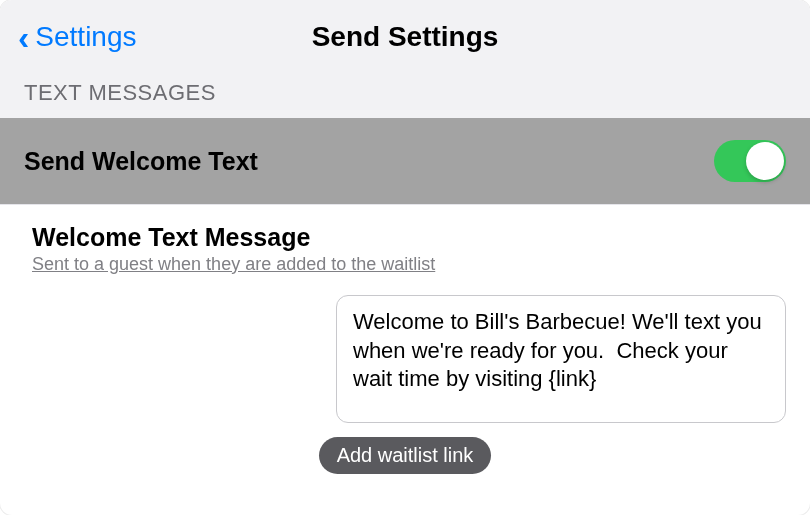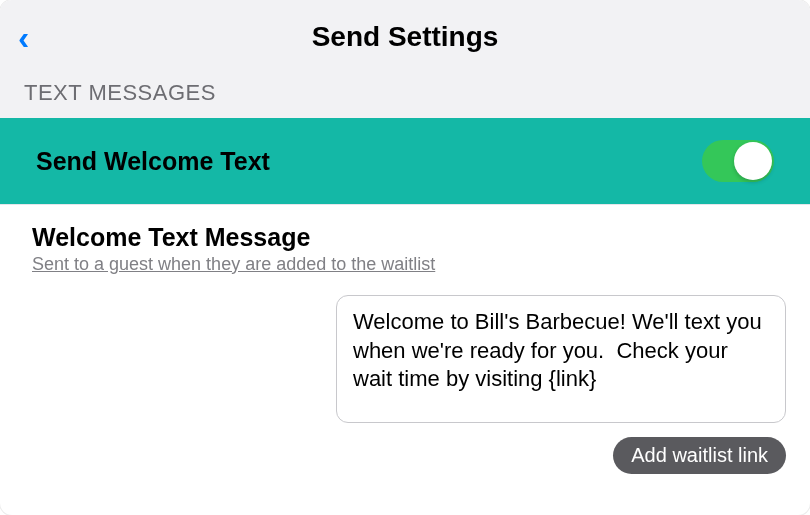--- a/index.html
+++ b/index.html
@@ -57,22 +57,22 @@
       padding: 8px 32px 12px 24px;
       color: #6d6d72;
       font-size: 22px;
       letter-spacing: 0.5px;
       font-weight: 400;
     }
     .row {
       display: flex;
       align-items: center;
       justify-content: space-between;
-      padding: 22px 36px;
-      background: #14b8a6;
+      padding: 22px 24px;
+      background: #a3a3a3;
       border-bottom: 1px solid #e5e5ea;
     }
     .row-label {
       font-size: 25px;
       font-weight: 600;
       color: #000;
     }
     .toggle {
       position: relative;
       width: 72px;
@@ -120,21 +120,21 @@
       padding: 12px 16px;
       font-size: 22px;
       font-weight: 400;
       color: #000;
       line-height: 1.3;
       resize: none;
       font-family: inherit;
     }
     .bottom-bar {
       display: flex;
-      justify-content: flex-end;
+      justify-content: center;
       align-items: center;
       gap: 100px;
       padding: 14px 24px 0 24px;
     }
     .pill-btn {
       background: #5a5a5e;
       color: #fff;
       font-size: 20px;
       font-weight: 500;
       padding: 7px 18px;
@@ -150,20 +150,21 @@
       position: relative;
     }
   </style>
 </head>
 <body>
 
 <div class="navbar-wrap">
   <div class="navbar">
     <div class="back-btn">
       <span class="chev">‹</span>
+      <span>Settings</span>
     </div>
     <div class="title">Send Settings</div>
   </div>
 </div>
 
 <div class="section-header">TEXT MESSAGES</div>
 
 <div class="row">
   <div class="row-label">Send Welcome Text</div>
   <div class="toggle">

